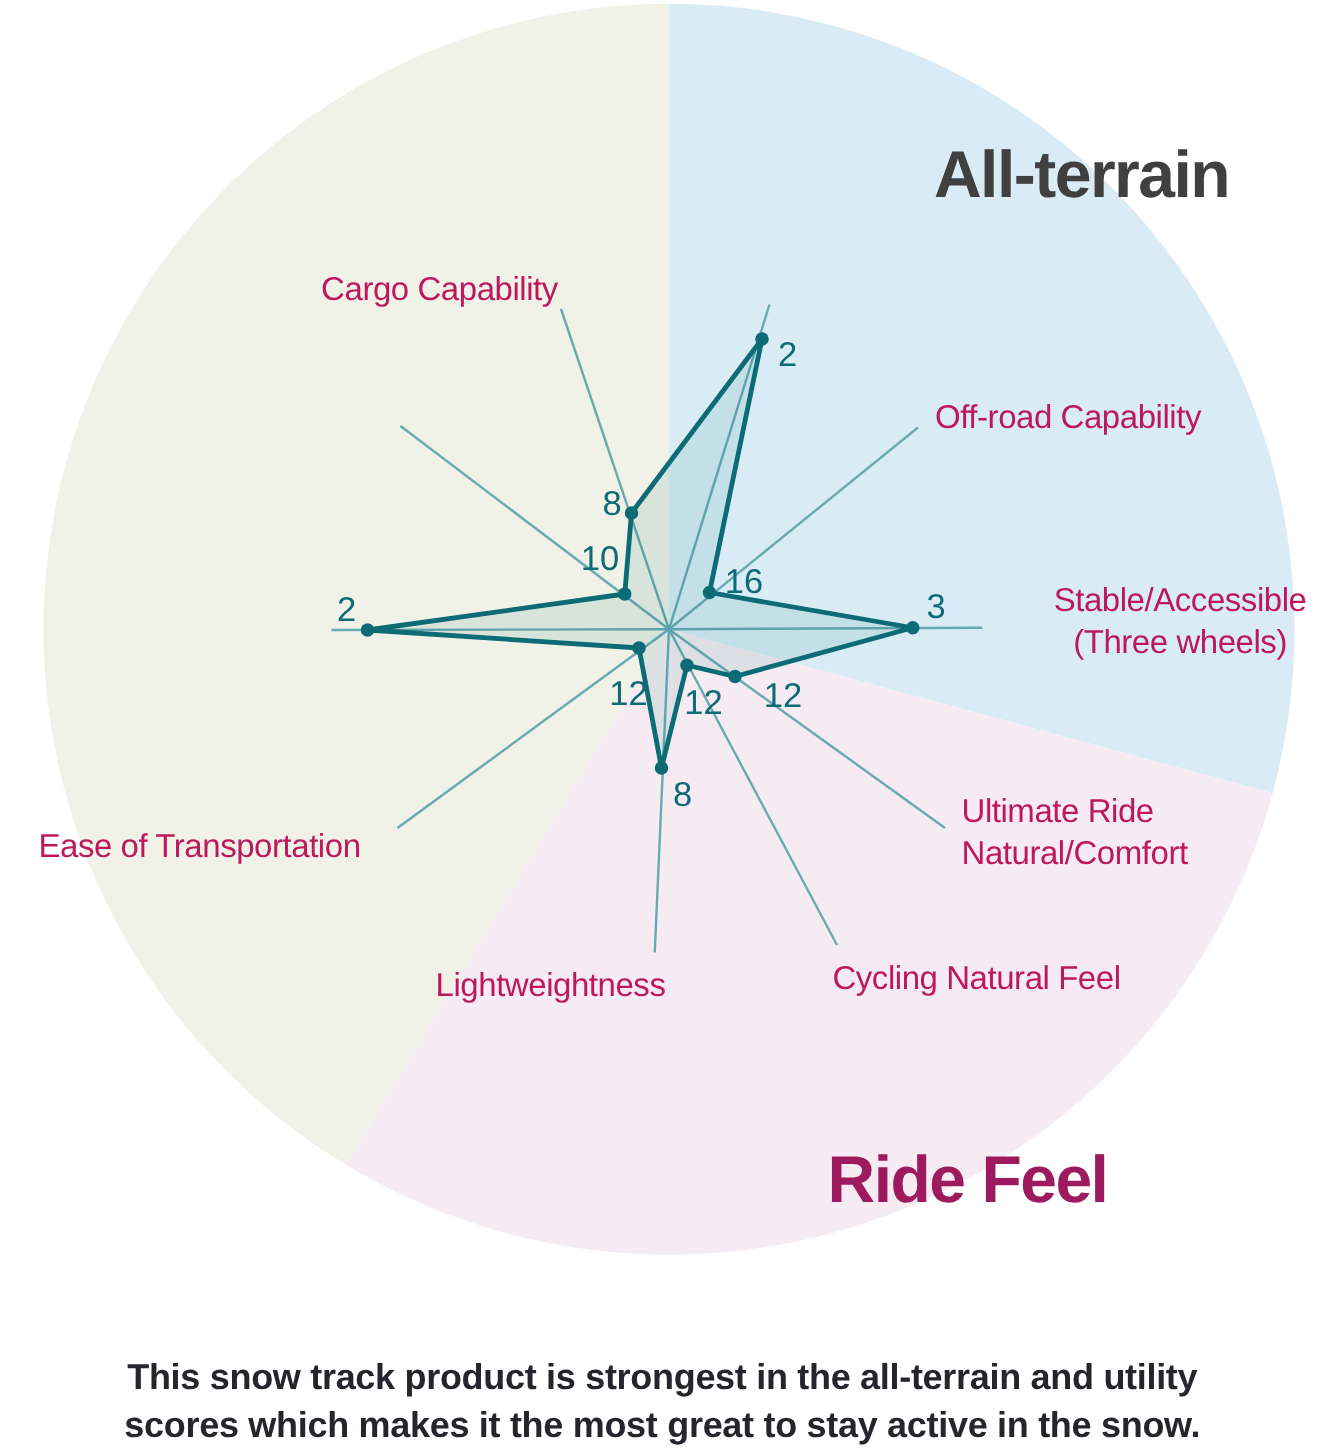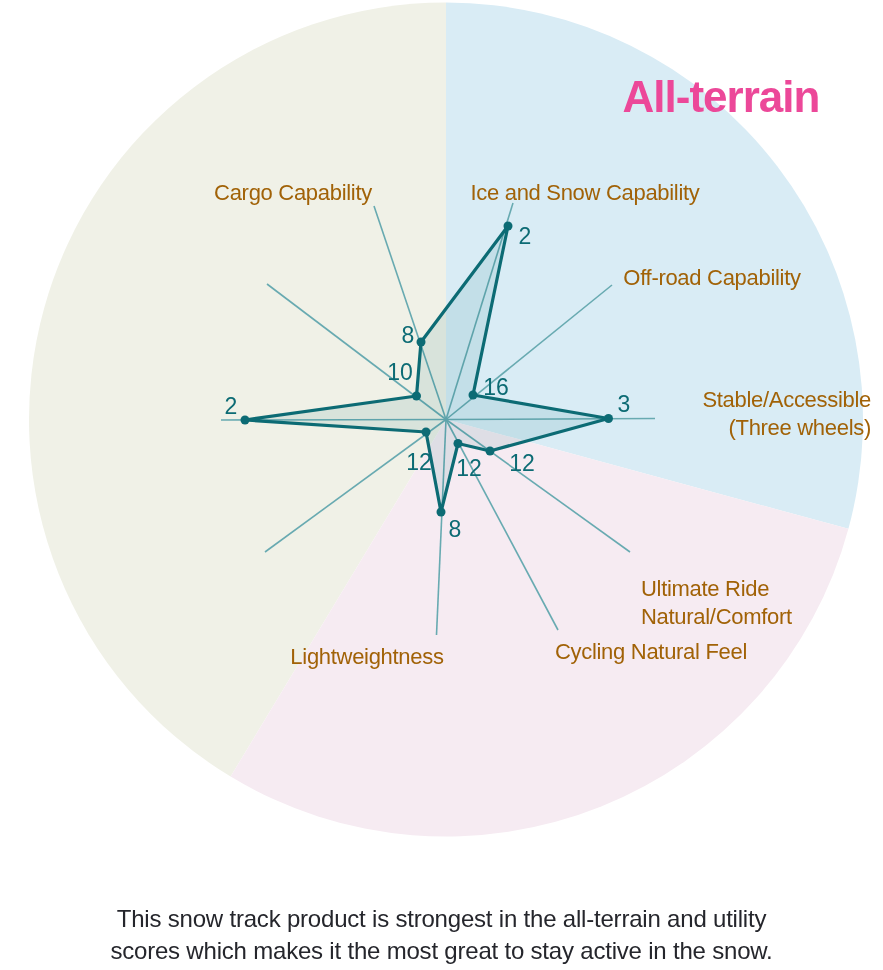--- a/index.html
+++ b/index.html
@@ -9,43 +9,43 @@
     background:#ffffff;
     overflow:hidden;
     font-family:"Liberation Sans","DejaVu Sans",sans-serif;
   }
   #radar-svg{position:absolute;left:0;top:0;}
   #labels-layer{position:absolute;left:0;top:0;width:883px;height:883px;pointer-events:none;}
   .axis-label{
     position:absolute;
     font-size:22px;
     line-height:28px;
-    color:#a16207;
+    color:#be185d;
     letter-spacing:-0.3px;
     white-space:nowrap;
   }
   .axis-label.center{transform:translateX(-50%);text-align:center;}
   .axis-label.left{text-align:left;}
-  .axis-label.right{text-align:right;}
+  .axis-label.right{text-align:center;}
   .group-label{
     position:absolute;
     font-size:44px;
     font-weight:700;
     letter-spacing:-1px;
     white-space:nowrap;
     transform:translateX(-50%);
   }
   .caption{
     position:absolute;
     left:0;right:0;
     top:903px;
     text-align:center;
     font-size:24px;
     line-height:32px;
-    font-weight:400;
+    font-weight:700;
     color:#25262c;
     letter-spacing:-0.2px;
   }
 </style>
 </head>
 <body>
 
 <div class="stage">
   <svg id="radar-svg" width="883" height="883" viewBox="0 0 883 883">
       <path d="M 446 419.5 L 848.4118781949539 528.8328874932406 A 417 417 0 0 0 446 2.5 Z" fill="#d9ecf5"></path>
@@ -77,42 +77,43 @@
       <circle cx="426" cy="432" r="4.5" fill="#0c6b74"></circle>
       <text x="419" y="470" text-anchor="middle" fill="#0c6b74" font-size="23" font-family="&quot;Liberation Sans&quot;,&quot;DejaVu Sans&quot;,sans-serif">12</text>
       <circle cx="245" cy="420" r="4.5" fill="#0c6b74"></circle>
       <text x="231" y="414" text-anchor="middle" fill="#0c6b74" font-size="23" font-family="&quot;Liberation Sans&quot;,&quot;DejaVu Sans&quot;,sans-serif">2</text>
       <circle cx="416.5" cy="396" r="4.5" fill="#0c6b74"></circle>
       <text x="400" y="380" text-anchor="middle" fill="#0c6b74" font-size="23" font-family="&quot;Liberation Sans&quot;,&quot;DejaVu Sans&quot;,sans-serif">10</text>
       <circle cx="421" cy="342" r="4.5" fill="#0c6b74"></circle>
       <text x="408" y="343" text-anchor="middle" fill="#0c6b74" font-size="23" font-family="&quot;Liberation Sans&quot;,&quot;DejaVu Sans&quot;,sans-serif">8</text>
     </svg>
   <div id="labels-layer">
-      <div class="axis-label center" style="left: 585px; top: 179px;">
-        <div>Ice and Snow Capability</div>
-      </div>
       <div class="axis-label center" style="left: 712px; top: 264px;">
         <div>Off-road Capability</div>
       </div>
       <div class="axis-label right" style="right: 12px; top: 386px;">
         <div>Stable/Accessible</div>
         <div>(Three wheels)</div>
       </div>
-      <div class="axis-label left" style="left: 641px; top: 527px; margin-top: 48px;">
+      <div class="axis-label left" style="left: 641px; top: 527px;">
         <div>Ultimate Ride</div>
         <div>Natural/Comfort</div>
       </div>
       <div class="axis-label center" style="left: 651px; top: 638px;">
         <div>Cycling Natural Feel</div>
       </div>
       <div class="axis-label center" style="left: 367px; top: 643px;">
         <div>Lightweightness</div>
       </div>
+      <div class="axis-label center" style="left: 133px; top: 550px;">
+        <div>Ease of Transportation</div>
+      </div>
       <div class="axis-label center" style="left: 293px; top: 179px;">
         <div>Cargo Capability</div>
       </div>
-      <div class="group-label" style="left: 721px; top: 72px; color: #ec4899;">All-terrain</div>
+      <div class="group-label" style="left: 721px; top: 92px; color: #404040;">All-terrain</div>
+      <div class="group-label" style="left: 645px; top: 762px; color: rgb(158, 26, 94);">Ride Feel</div>
     </div>
   <div class="caption">
     <div>This snow track product is strongest in the all-terrain and utility</div>
     <div>scores which makes it the most great to stay active in the snow.</div>
   </div>
 </div>
 
 </body></html>

